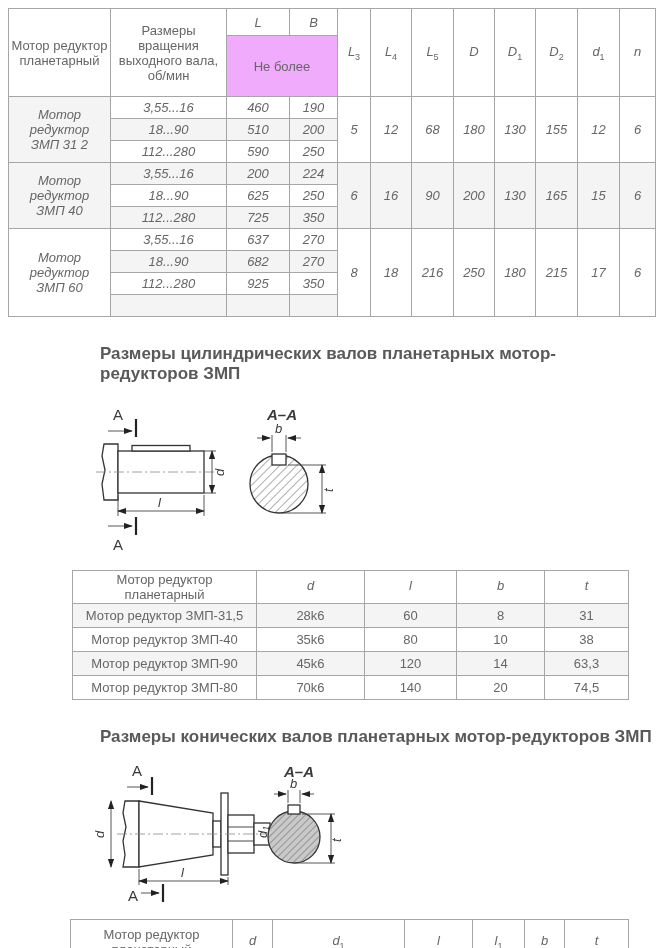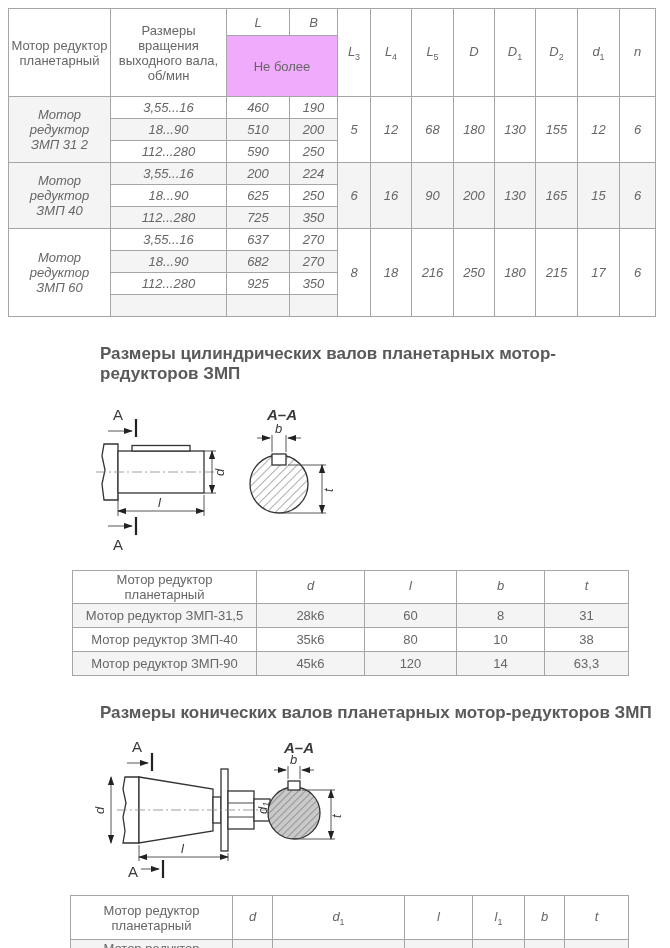--- a/index.html
+++ b/index.html
@@ -238,20 +238,27 @@
     <td>10</td>
     <td>38</td>
   </tr>
   <tr class="dr">
     <td class="g">Мотор редуктор ЗМП-90</td>
     <td class="g">45k6</td>
     <td class="g">120</td>
     <td class="g">14</td>
     <td class="g">63,3</td>
   </tr>
+  <tr class="dr">
+    <td>Мотор редуктор ЗМП-80</td>
+    <td>70k6</td>
+    <td>140</td>
+    <td>20</td>
+    <td>74,5</td>
+  </tr>
 </tbody>
   </table>
 
 <div class="sect-h">Размеры конических валов планетарных мотор-редукторов ЗМП</div>
 
 <svg class="svg2" width="247" height="140" viewBox="0 0 247 140">
   <defs>
     <marker id="ar2" markerWidth="10" markerHeight="8" refX="9" refY="3.5" orient="auto-start-reverse">
       <path d="M0,0 L10,3.5 L0,7 z" fill="#222"></path>
     </marker>

